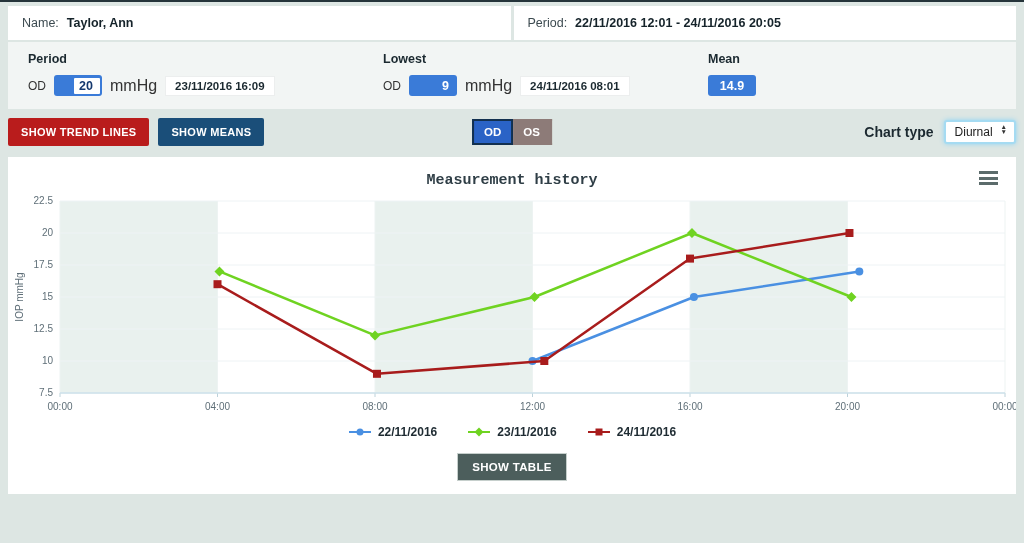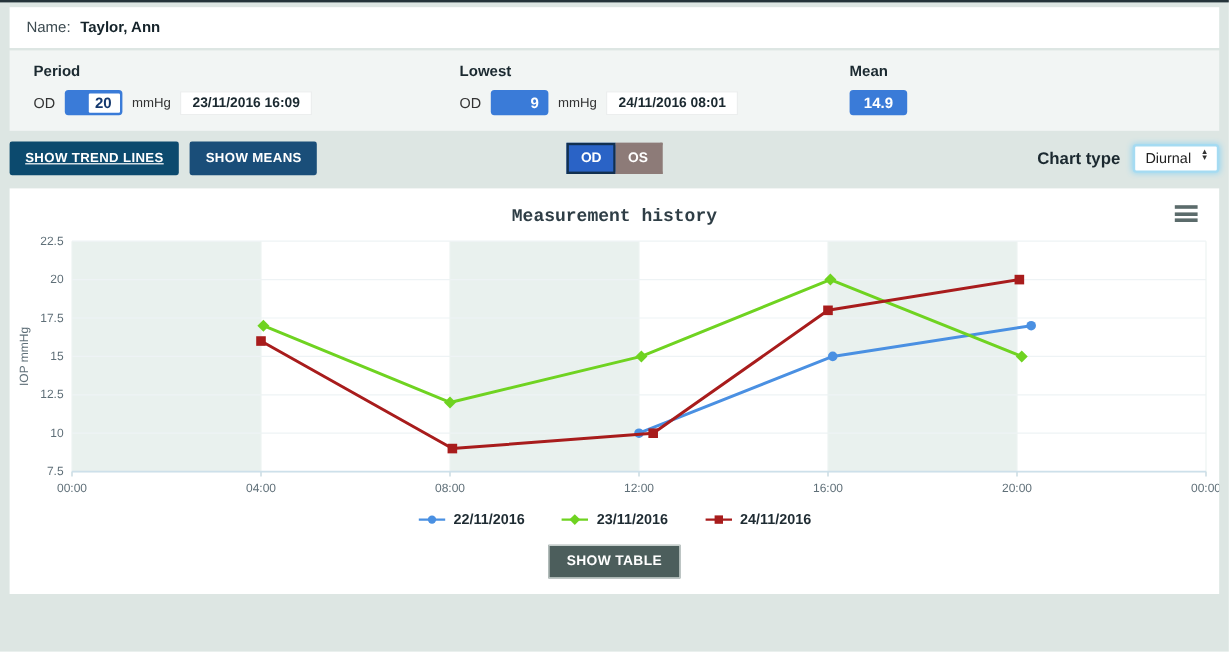--- a/index.html
+++ b/index.html
@@ -25,21 +25,21 @@
     display:flex; align-items:flex-start;
   }
   .stat { display:flex; flex-direction:column; }
   .stat.highest { flex:0 0 355px; }
   .stat.lowest  { flex:0 0 325px; }
   .stat.mean    { flex:0 0 175px; }
   .stat.stddev  { flex:1; }
   .stat-label { font-weight:bold; font-size:12.5px; color:#1b2930; margin-bottom:9px; }
   .stat-line { display:flex; align-items:center; gap:8px; }
   .eye-lbl { font-size:12px; color:#333; }
-  .unit-lbl { font-size:11px; color:#333; }
+  .unit-lbl { font-size:16px; color:#333; }
   .val-box {
     background:#3a7bd8; width:48px; height:21px; border-radius:3px;
     display:inline-flex; align-items:center; justify-content:flex-end;
   }
   .val-box .num-white { color:#fff; font-weight:bold; font-size:12.5px; padding-right:8px; }
   .val-box .num-sel {
     background:#fff; color:#14386e; font-weight:bold; font-size:12.5px;
     padding:1px 7px 1px 5px; margin-right:2px; border-radius:1px;
   }
   .val-box.center { justify-content:center; }
@@ -54,21 +54,21 @@
     display:inline-flex; align-items:center; justify-content:center;
     font-family:"Liberation Serif", serif; font-style:italic;
   }
 
   .btnrow { margin-top:8px; height:30px; display:flex; align-items:center; position:relative; }
   .btn {
     border:none; color:#fff; font-weight:bold; font-size:11px;
     padding:8px 13px; border-radius:2px; letter-spacing:.3px; cursor:pointer;
     font-family:"Liberation Sans", sans-serif;
   }
-  .btn-trend { background:#0c4a6e; margin-right:9px;text-decoration:underline; }
+  .btn-trend { background:#b91c1c; margin-right:9px; }
   .btn-means { background:#1a4e79; }
   .eye-toggle { position:absolute; left:50%; transform:translateX(-50%); display:inline-flex; }
   .seg {
     color:#fff; font-weight:bold; font-size:11.5px; padding:5px 10px; cursor:pointer;
   }
   .seg.od { background:#2a63c6; border:2px solid #12304f; }
   .seg.os { background:#8d7b78; border:2px solid #8d7b78; border-left:none; }
   .charttype { margin-left:auto; display:flex; align-items:center; gap:10px; }
   .charttype-lbl { font-weight:bold; font-size:14px; color:#1b2930; }
   .select-box {
@@ -94,20 +94,24 @@
     font-family:"Liberation Sans", sans-serif;
   }
 </style>
 </head>
 <body>
 
 <div class="toprow">
   <div class="topcell">
     <span class="lbl">Name:</span>
     <span class="val">Taylor, Ann</span>
+  </div>
+  <div class="topcell">
+    <span class="lbl">Period:</span>
+    <span class="val">22/11/2016 12:01 - 24/11/2016 20:05</span>
   </div>
 </div>
 
 <div class="statsrow">
   <div class="stat highest">
     <div class="stat-label">Period</div>
     <div class="stat-line">
       <span class="eye-lbl">OD</span>
       <span class="val-box">
           <span class="num-sel">20</span>

